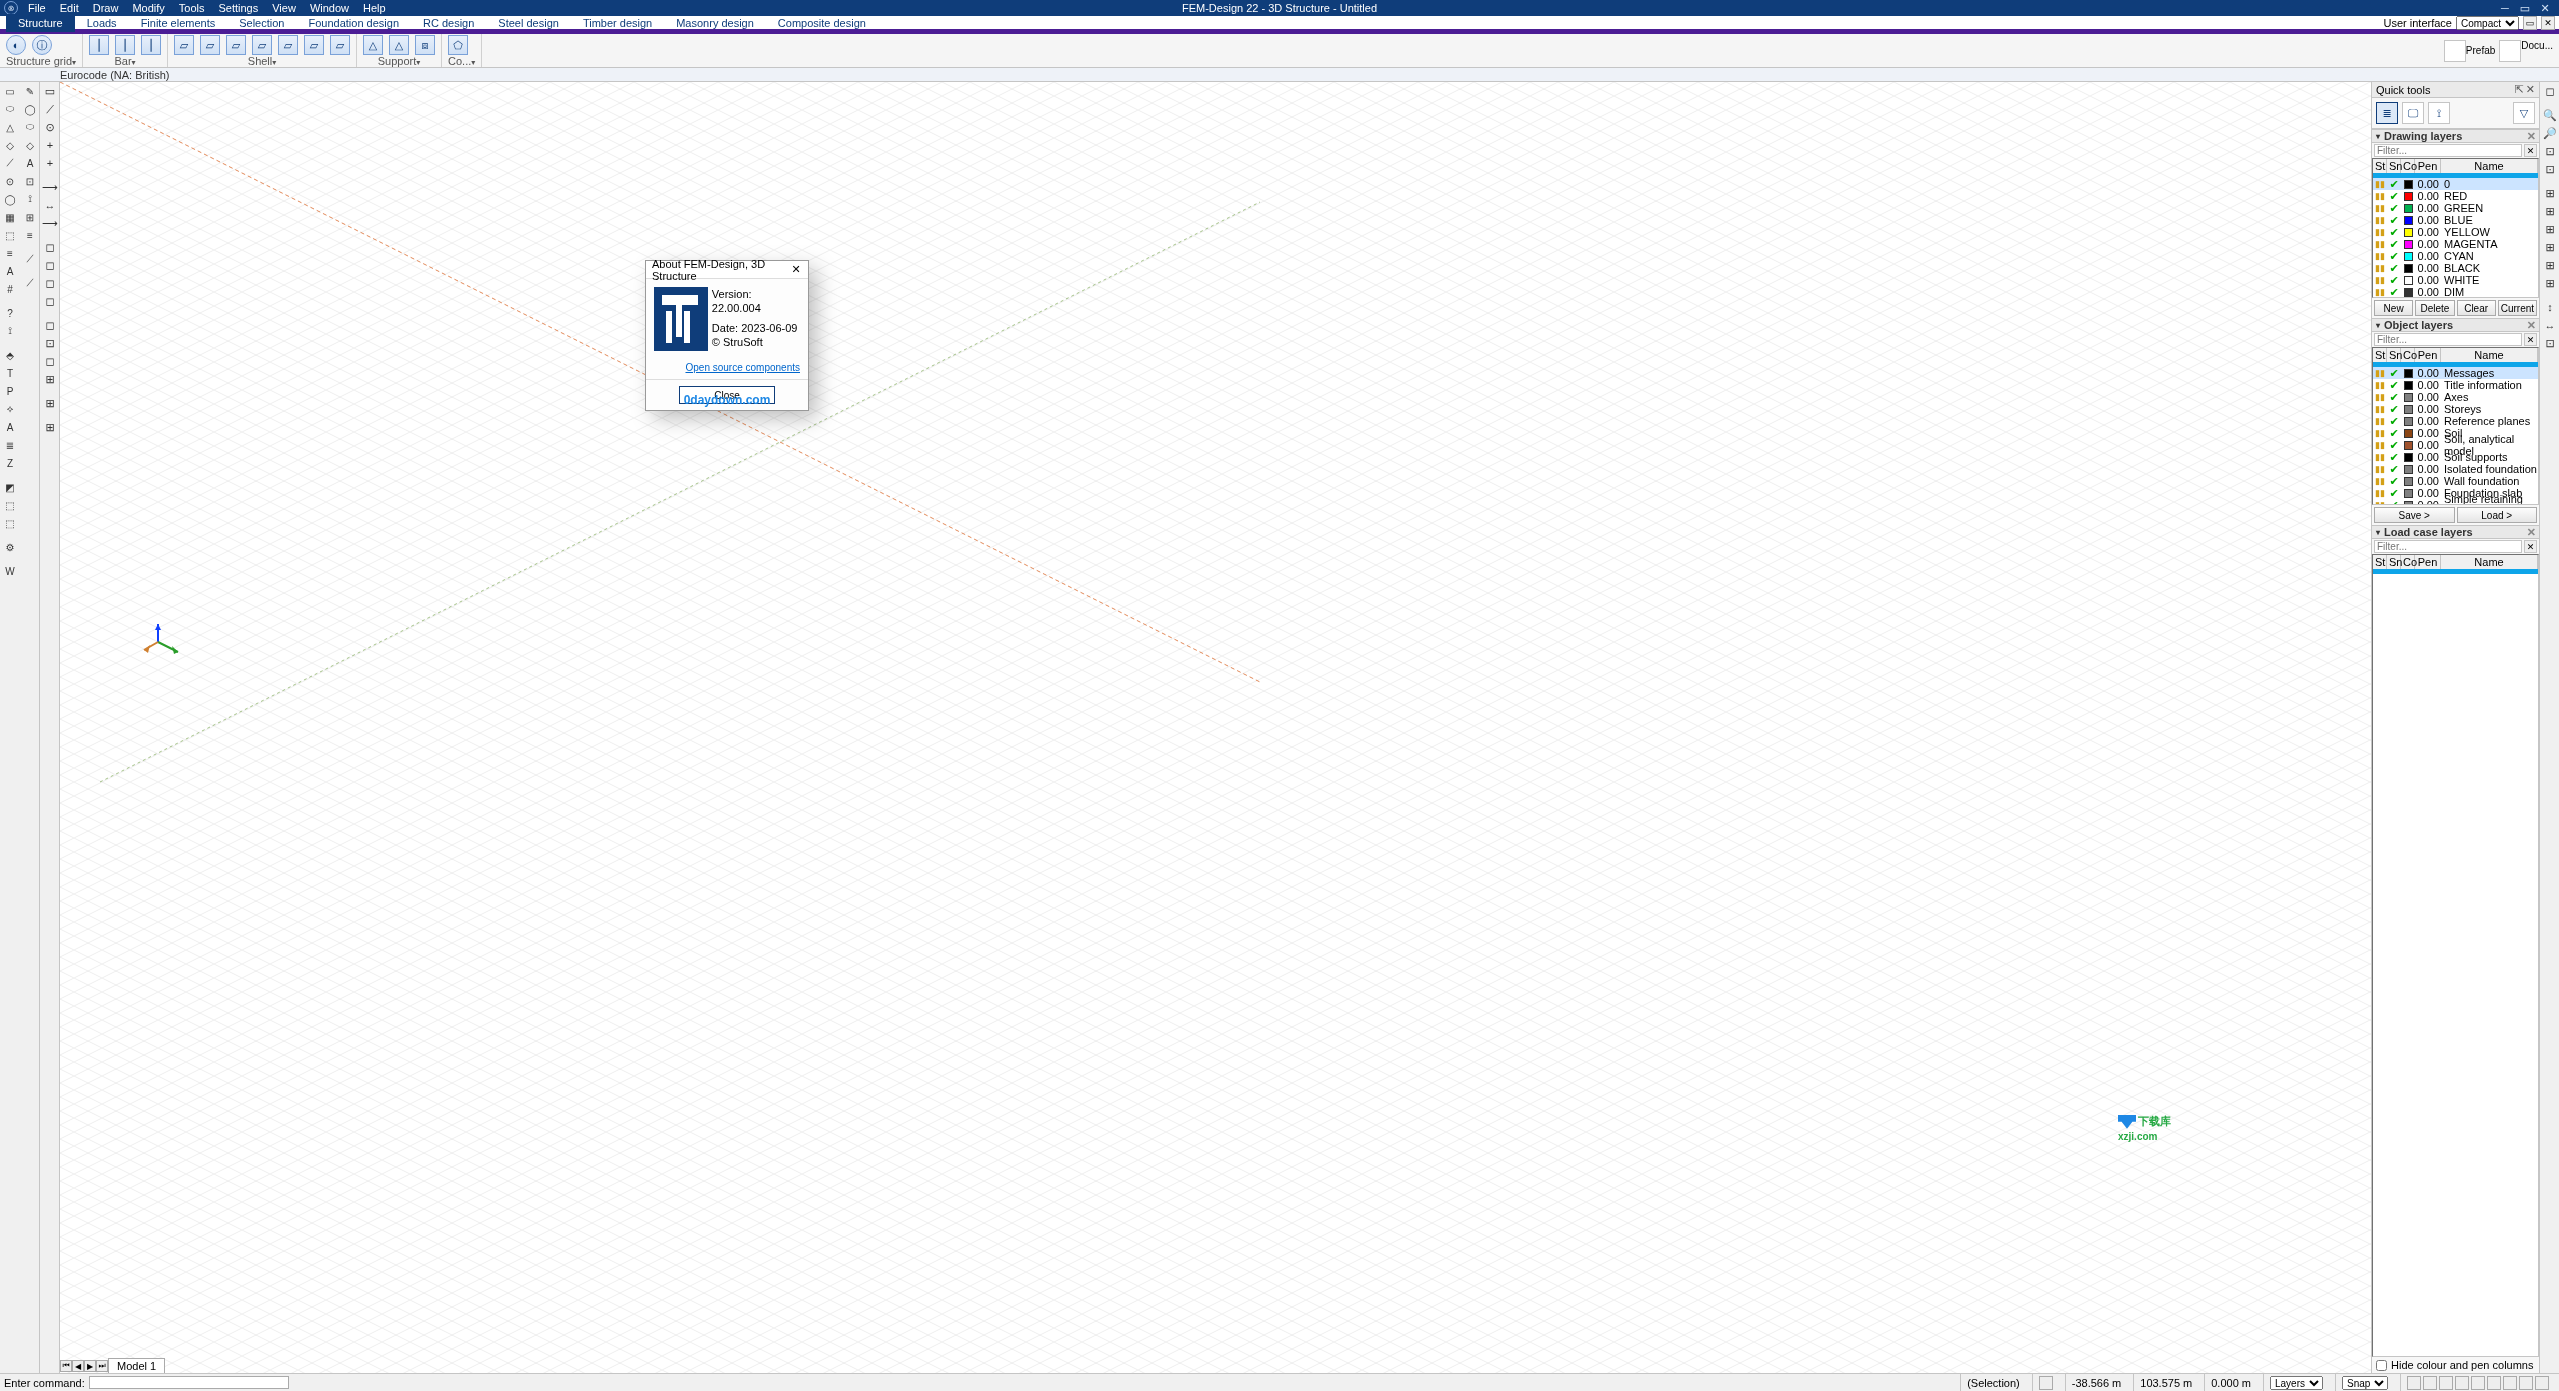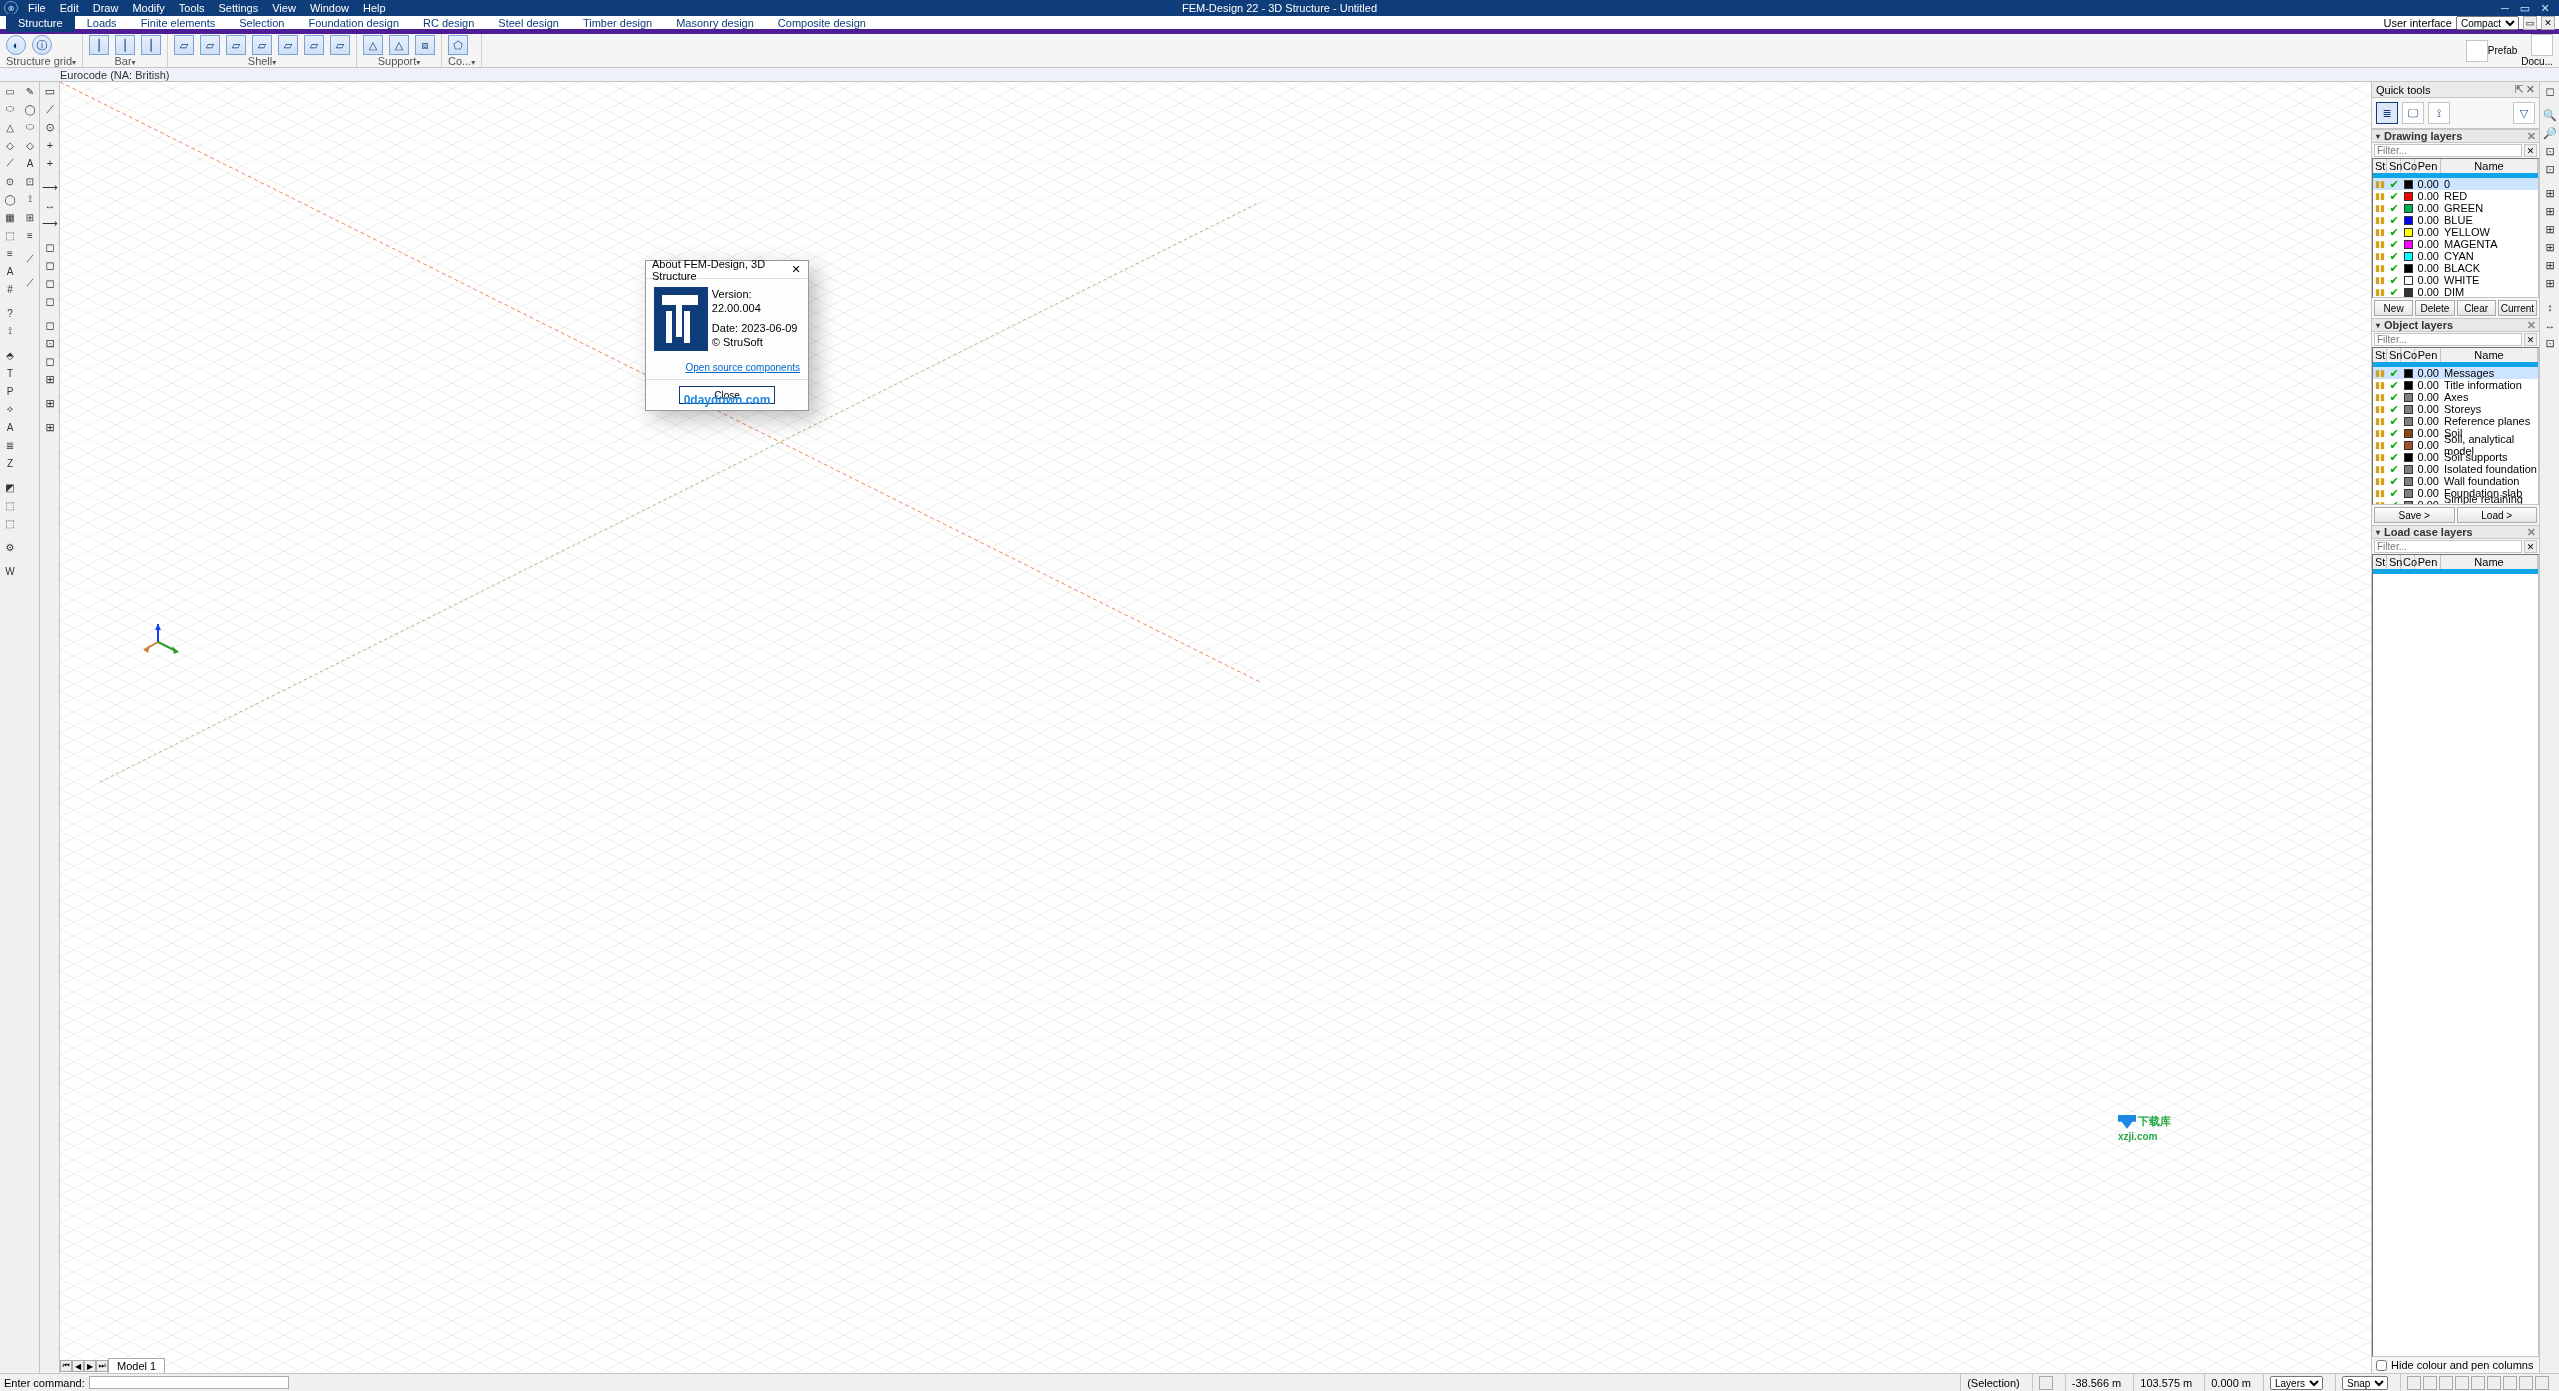--- a/index.html
+++ b/index.html
@@ -219,21 +219,21 @@
     </div>
     <div class="lbl">
         <span class="dd">Co...</span>
       </div>
   </div>
   <div class="right-tools">
     <div style="display:flex;flex-direction:row;align-items:center;">
       <div class="ico"></div>
       <span style="font-size:10px;">Prefab</span>
     </div>
-    <div style="display:flex;flex-direction:column;align-items:flex-end;">
+    <div style="display:flex;flex-direction:row;align-items:flex-start;">
       <div class="ico"></div>
       <span style="font-size:10px;">Docu...</span>
     </div>
   </div>
 </div>
 
 <div class="breadcrumb">
     <span>Eurocode (NA: British)</span>
   </div>
 

